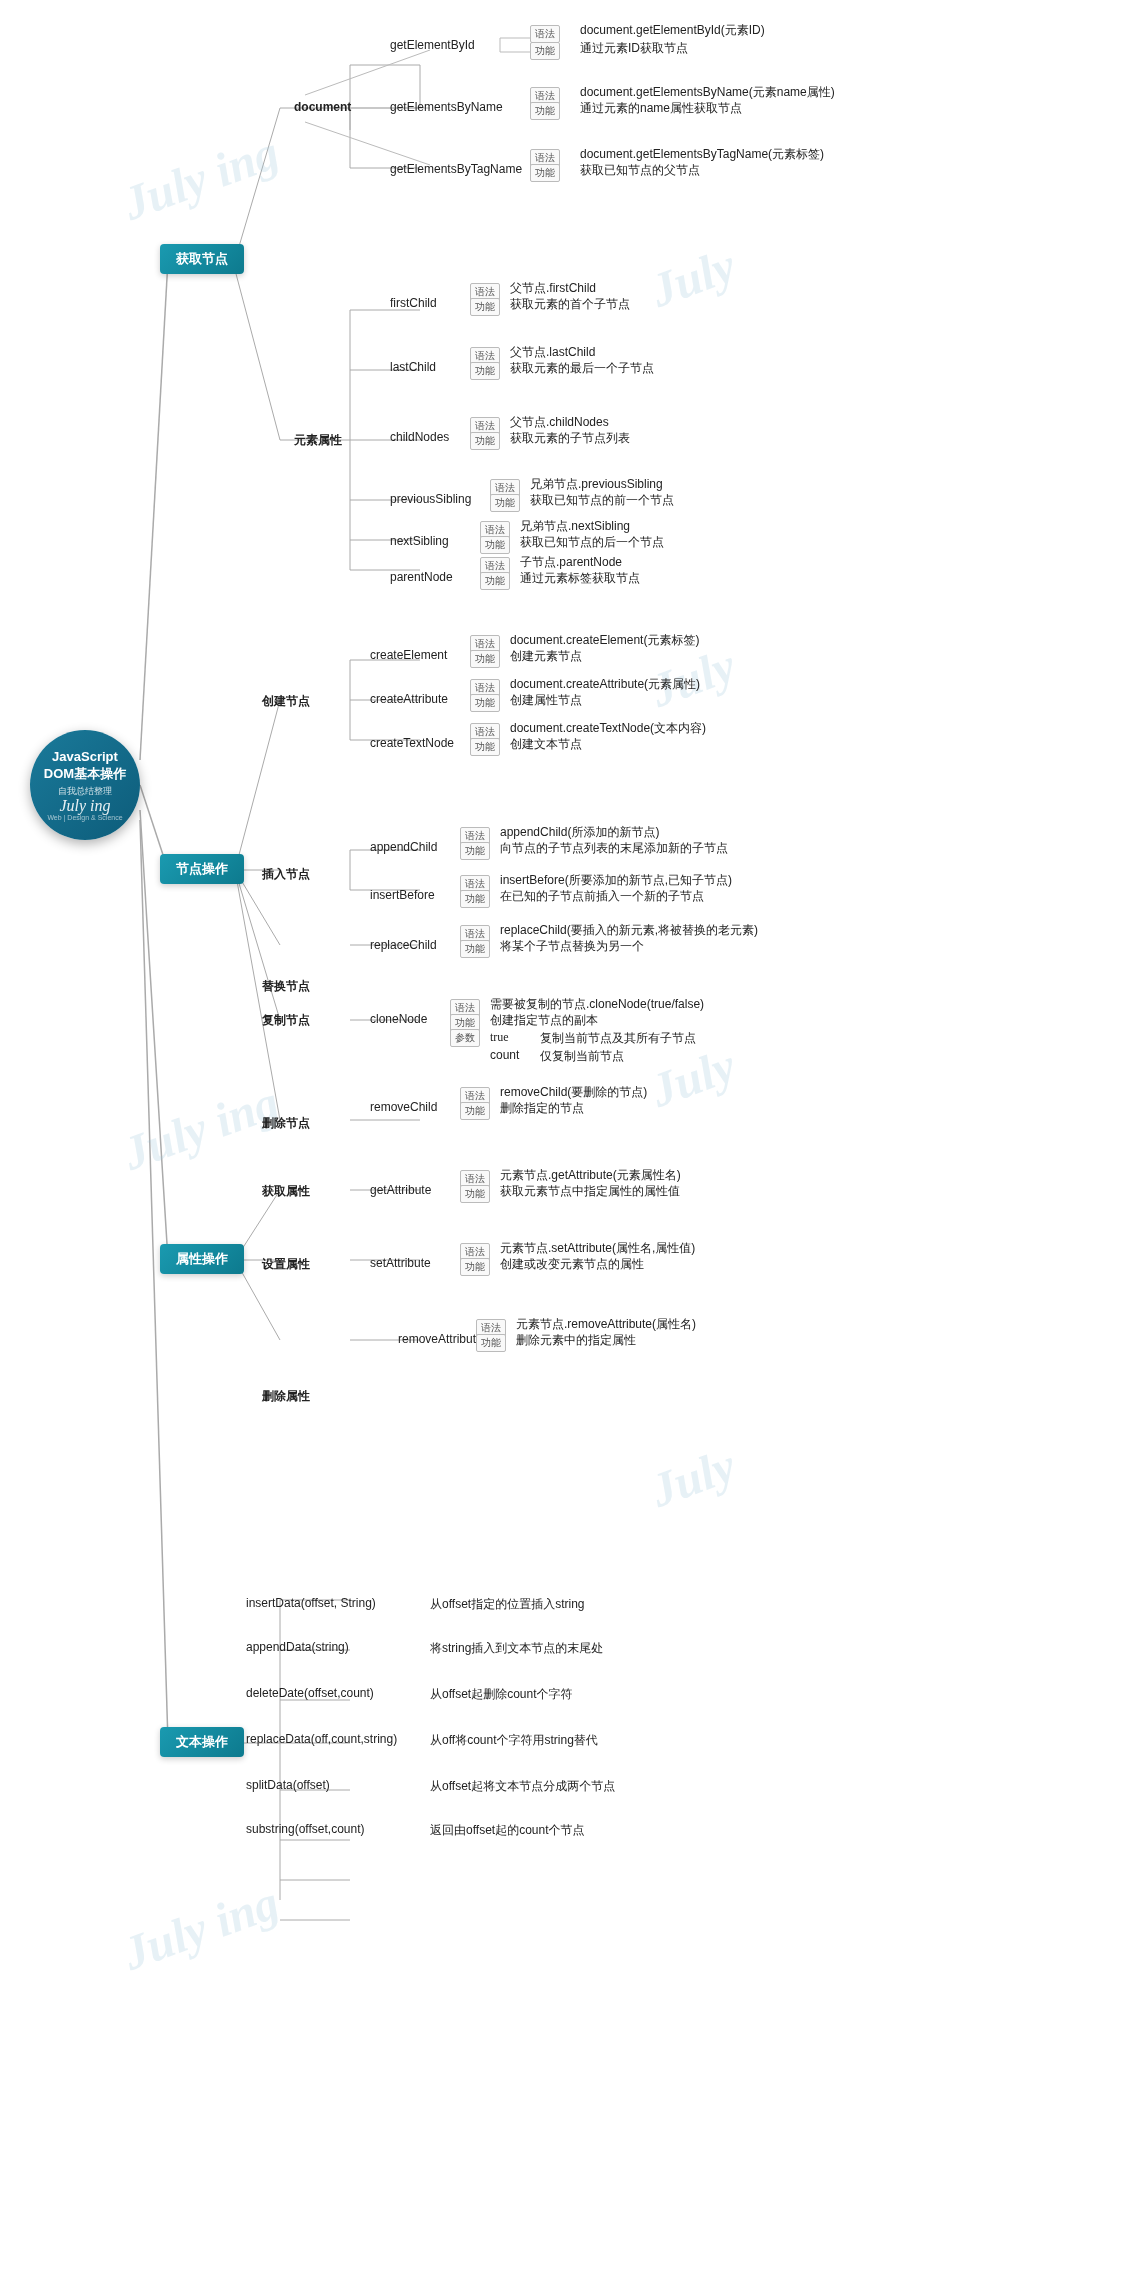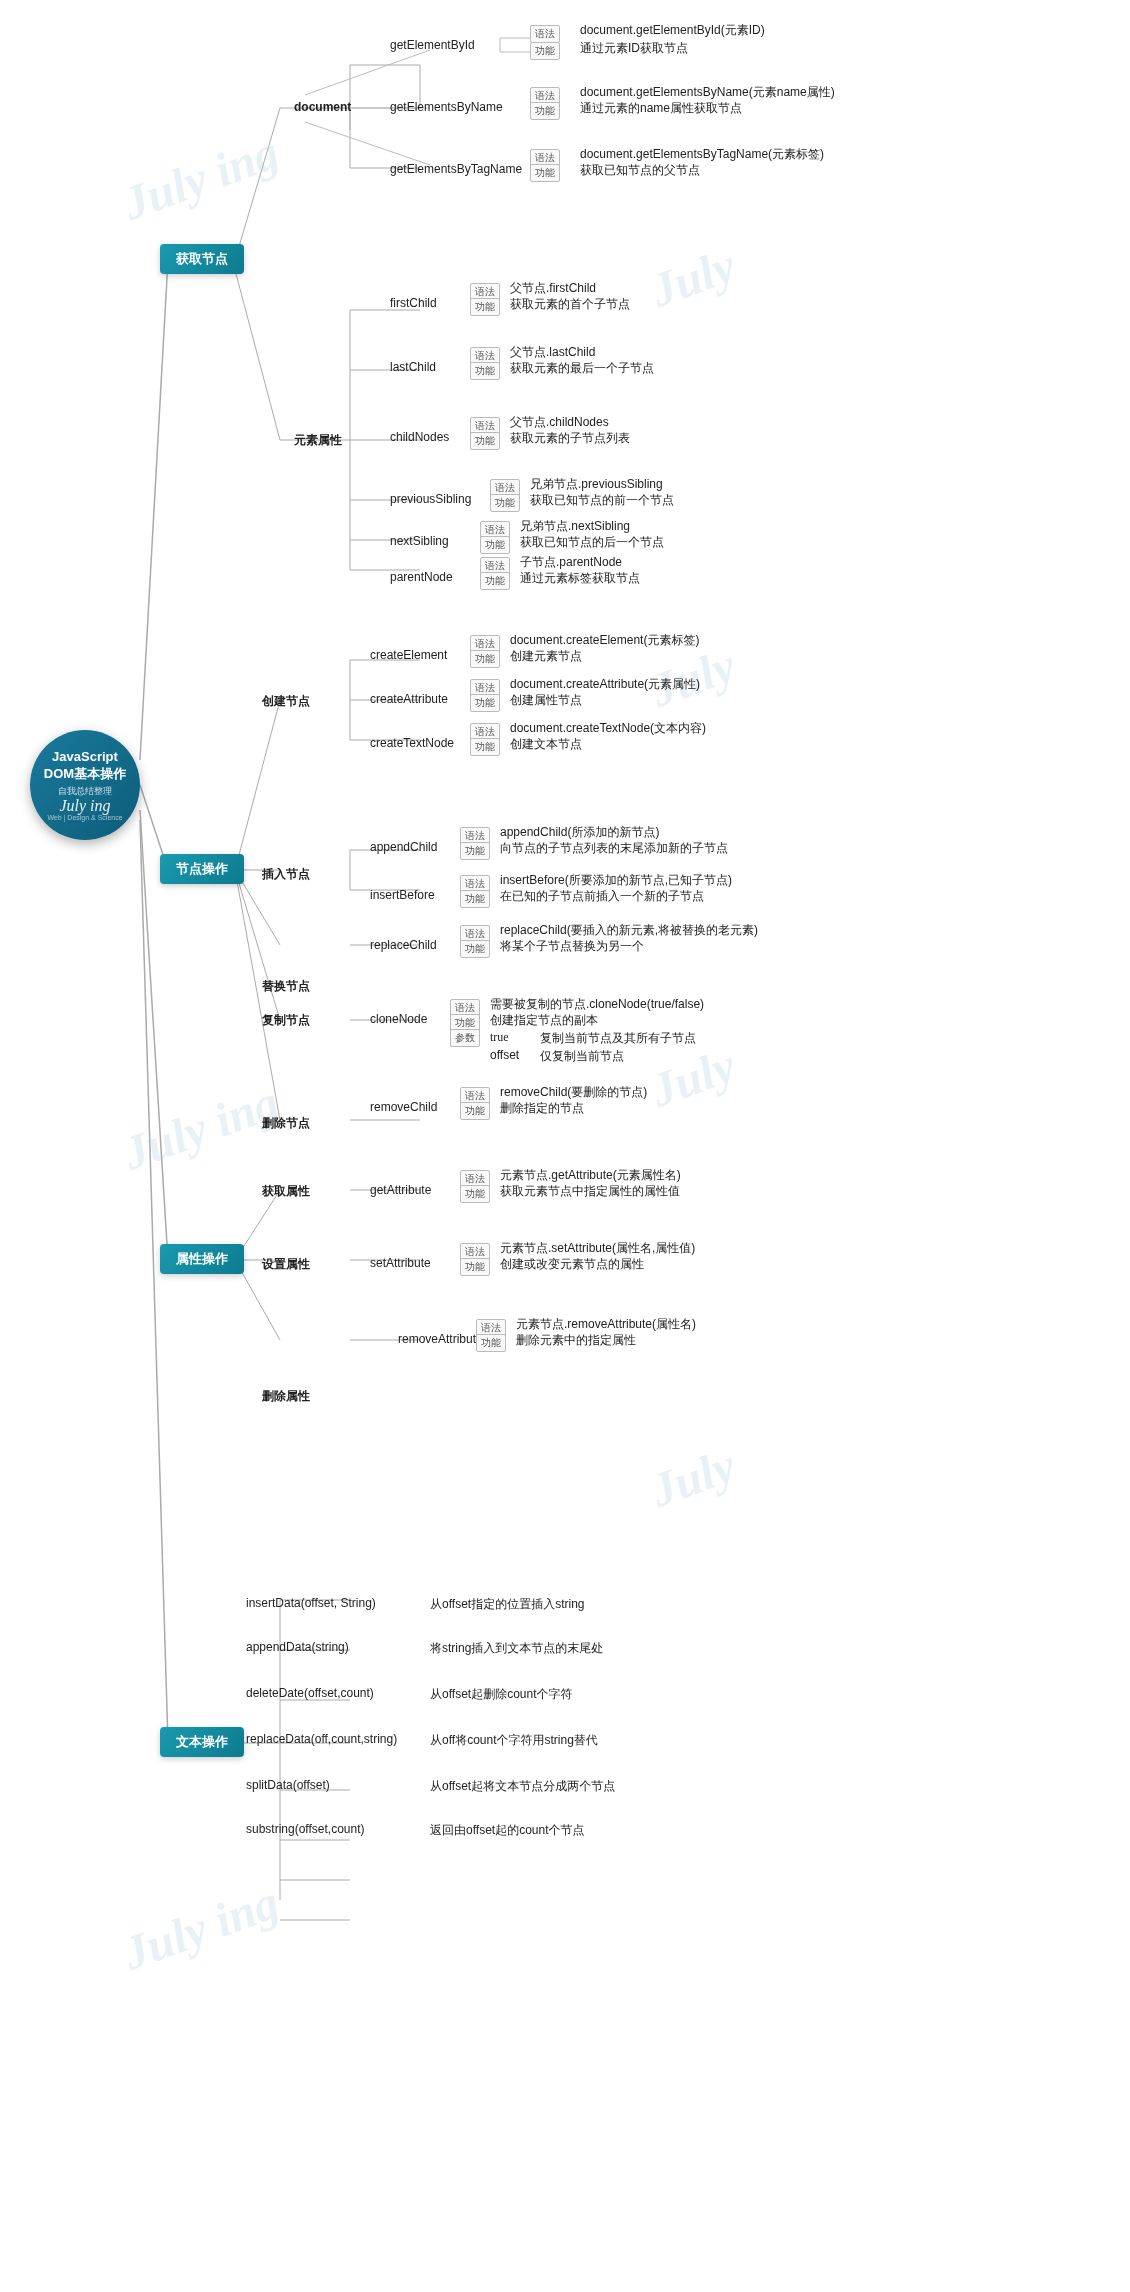--- a/index.html
+++ b/index.html
@@ -359,21 +359,21 @@
 
     <div class="node-text" style="left:370px; top:1012px;">cloneNode</div>
     <div class="mini-tag" style="left:450px; top:999px;">语法</div>
     <div class="node-text" style="left:490px; top:996px;">需要被复制的节点.cloneNode(true/false)</div>
     <div class="mini-tag" style="left:450px; top:1014px;">功能</div>
     <div class="node-text" style="left:490px; top:1012px;">创建指定节点的副本</div>
 
     <div class="mini-tag" style="left:450px; top:1029px;">参数</div>
     <div class="node-text" style="left:490px; top:1030px;font-family:Liberation Serif, serif;">true</div>
     <div class="node-text" style="left:540px; top:1030px;">复制当前节点及其所有子节点</div>
-    <div class="node-text" style="left:490px; top:1048px;">offset</div>
+    <div class="node-text" style="left:490px; top:1048px;">count</div>
     <div class="node-text" style="left:540px; top:1048px;">仅复制当前节点</div>
 
     <div class="node-text bold" style="left:262px; top:1115px;">删除节点</div>
 
     <div class="node-text" style="left:370px; top:1100px;">removeChild</div>
     <div class="mini-tag" style="left:460px; top:1087px;">语法</div>
     <div class="node-text" style="left:500px; top:1084px;">removeChild(要删除的节点)</div>
     <div class="mini-tag" style="left:460px; top:1102px;">功能</div>
     <div class="node-text" style="left:500px; top:1100px;">删除指定的节点</div>
 

